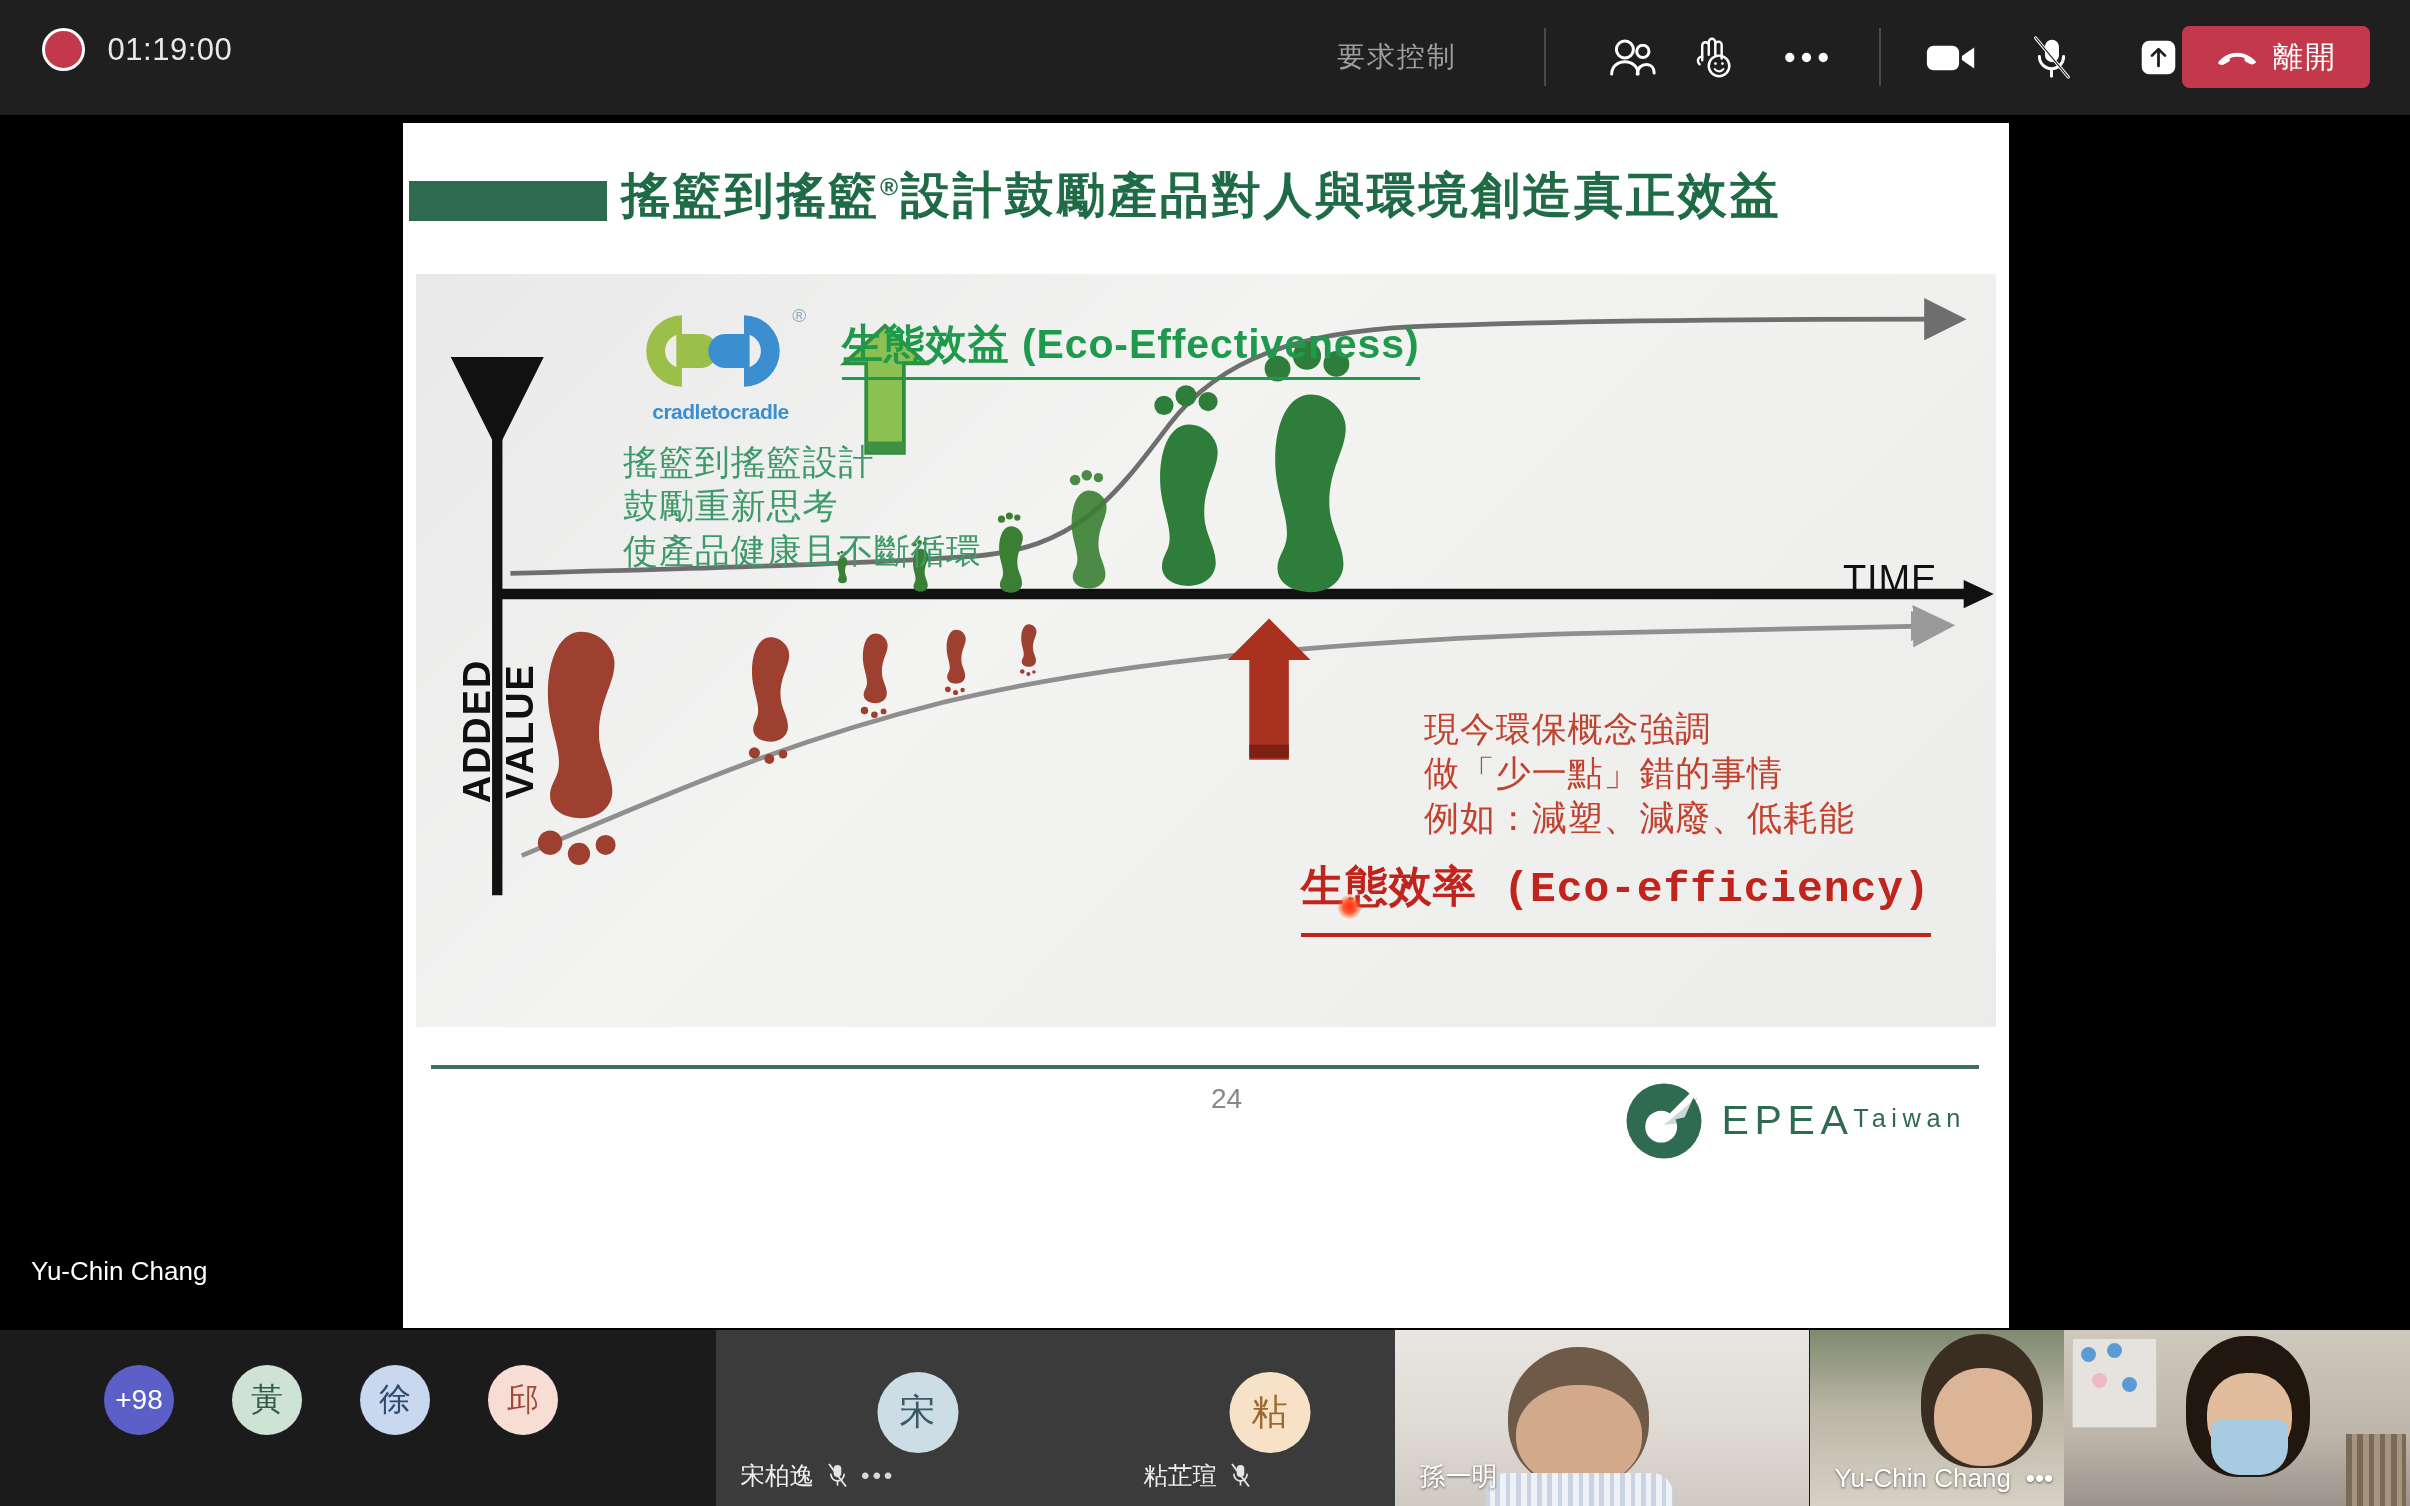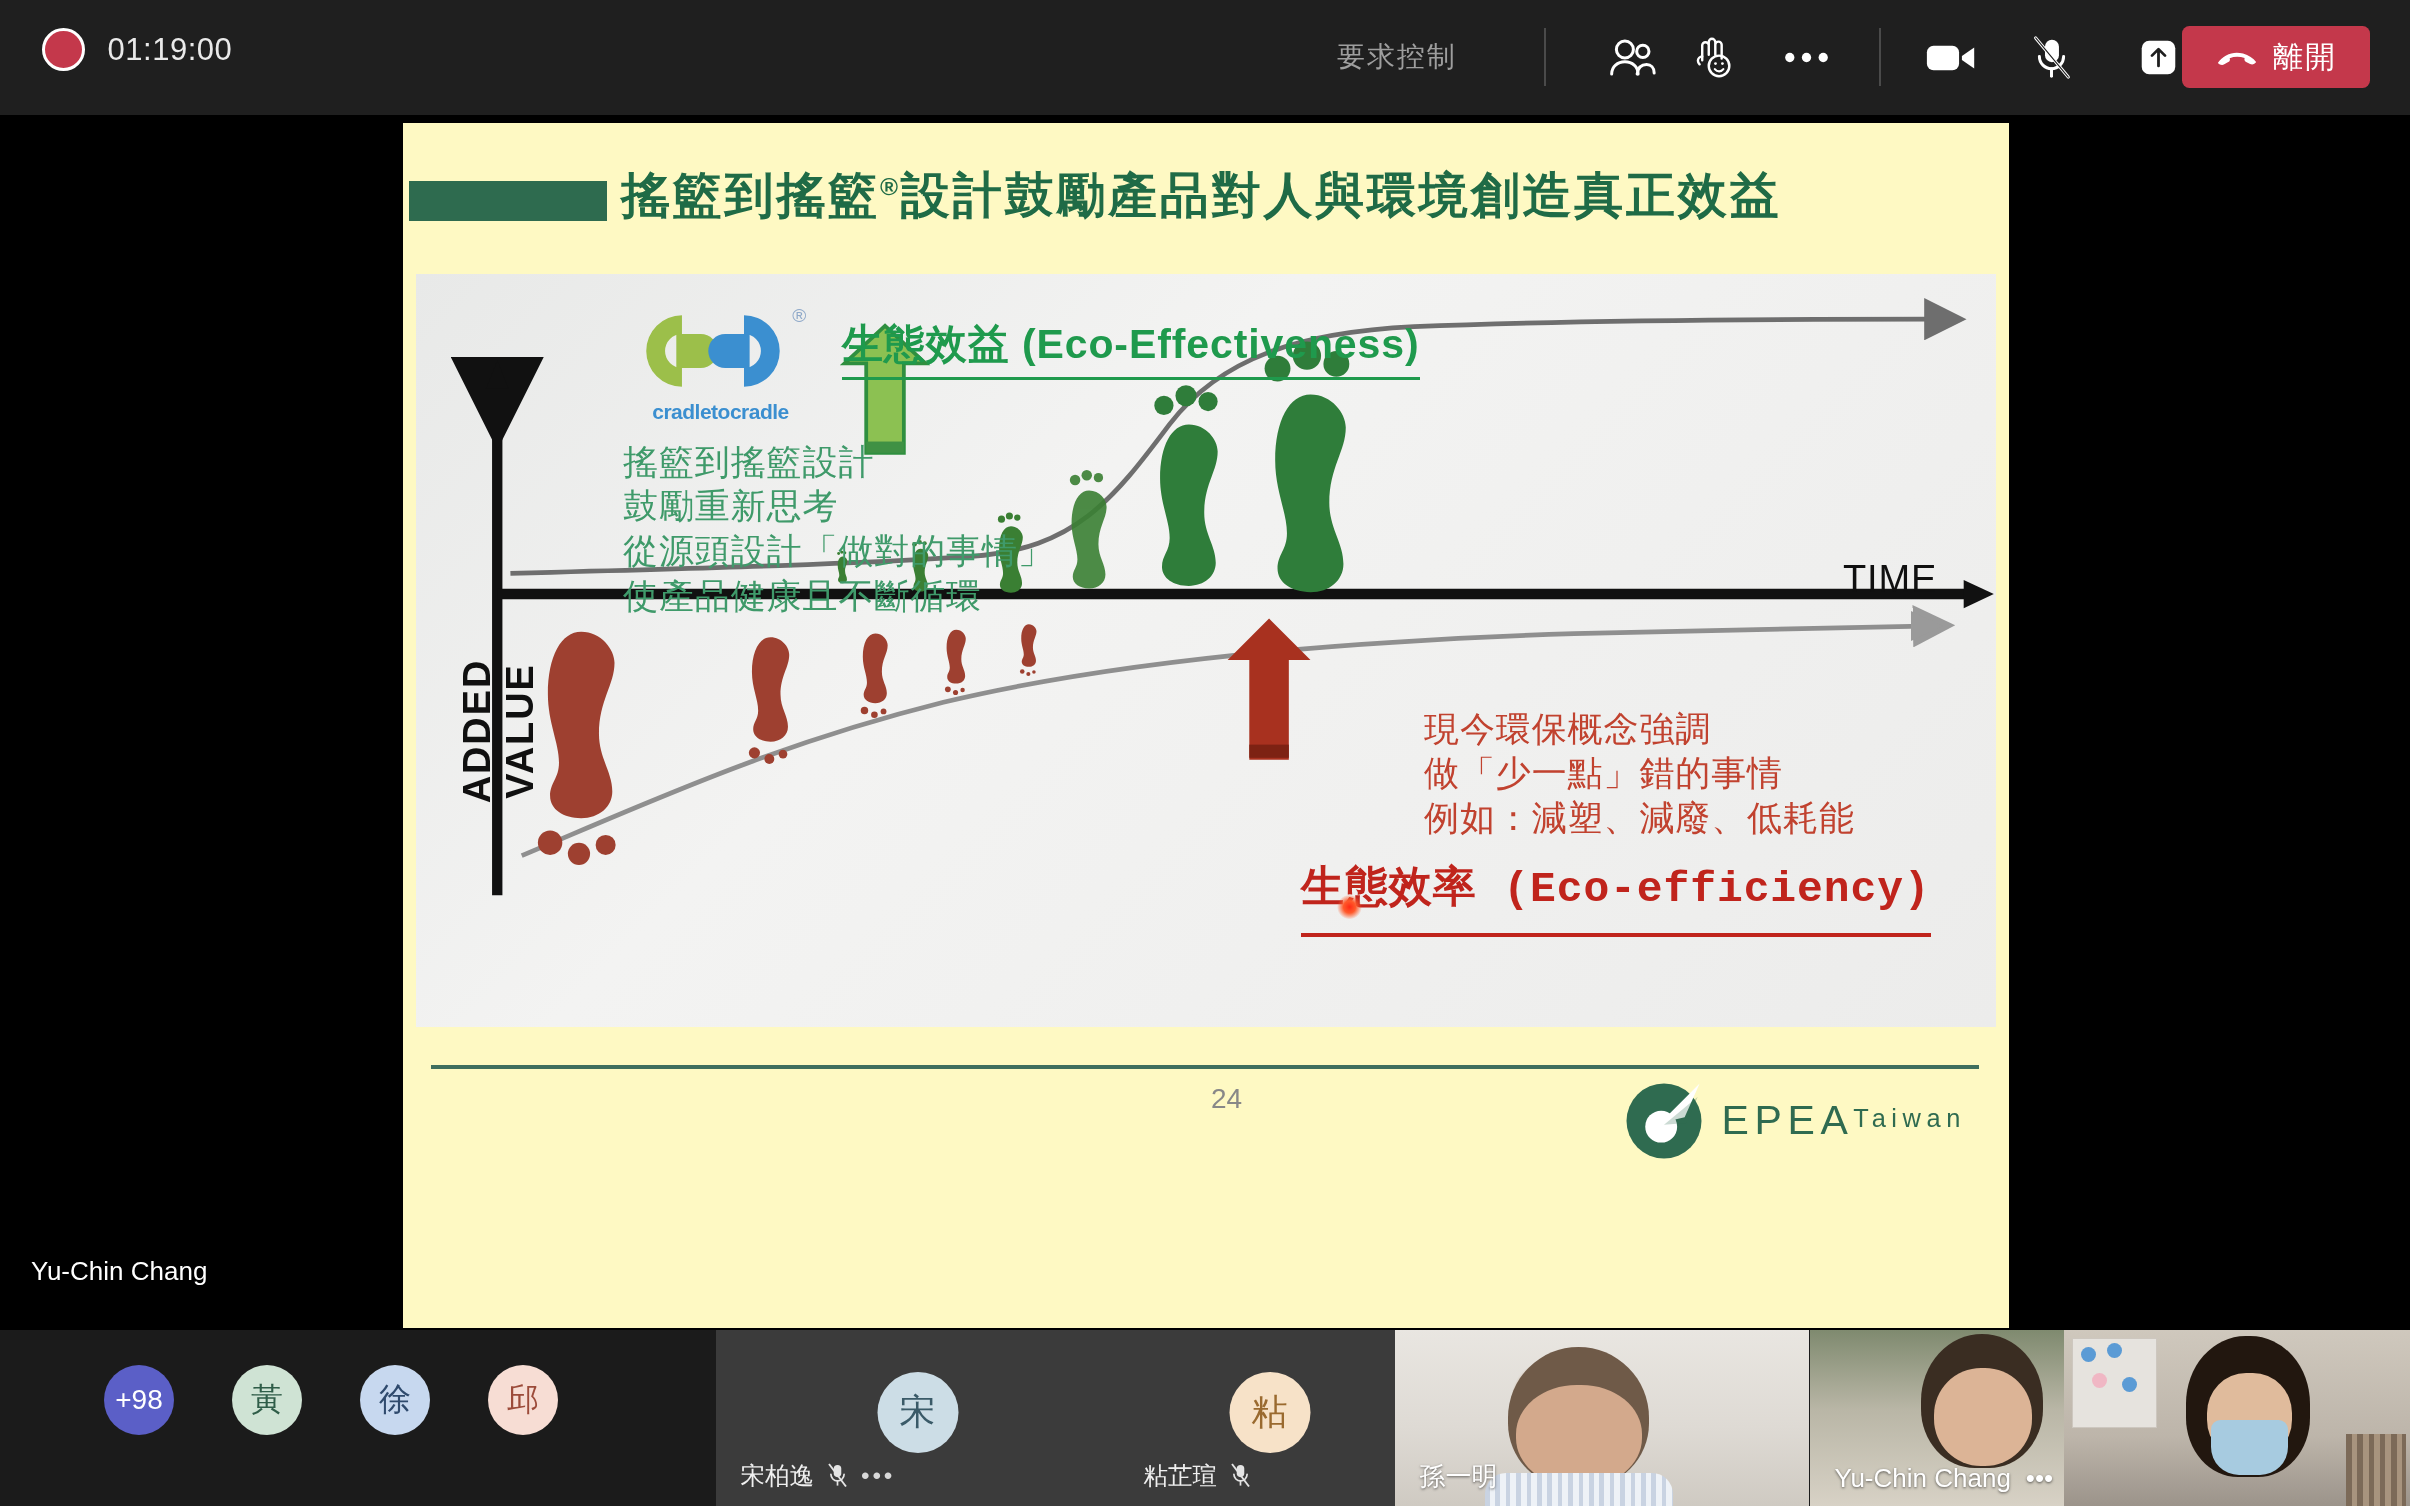--- a/index.html
+++ b/index.html
@@ -44,21 +44,21 @@
   }
   .leave-btn .lbl{ color:#fff;font-size:30px;letter-spacing:1.9px; }
 
   
   .stage{
     position:absolute; left:0; top:115px; width:2411px; height:1215px;
     background:#000;
   }
   .slide-frame{
     position:absolute; left:403px; top:7.5px; width:1606px; height:1205px;
-    background:#fef9c3;
+    background:#ffffff;
   }
   .presenter-name{
     position:absolute; left:31px; bottom:43px;
     color:#ffffff; font-size:26px; z-index:6;
   }
 
   
   .slide-accent{
     position:absolute; left:5.6px; top:58px; width:198px; height:40px;
     background:#2e6b4f;
@@ -377,21 +377,20 @@
         </svg>
         <span class="rmark">®</span>
         <div class="c2c-word">cradletocradle</div>
       </div>
 
       <div class="eco-eff-title">生態效益 (Eco-Effectiveness)</div>
 
       <div class="green-block">
         <div>搖籃到搖籃設計</div>
         <div>鼓勵重新思考</div>
-        <div>從源頭設計「做對的事情」</div>
         <div>使產品健康且不斷循環</div>
       </div>
 
       <div class="red-block">
         <div>現今環保概念強調</div>
         <div>做「少一點」錯的事情</div>
         <div>例如：減塑、減廢、低耗能</div>
       </div>
 
       <div class="eco-effic-title">生態效率 (Eco-efficiency)</div>

